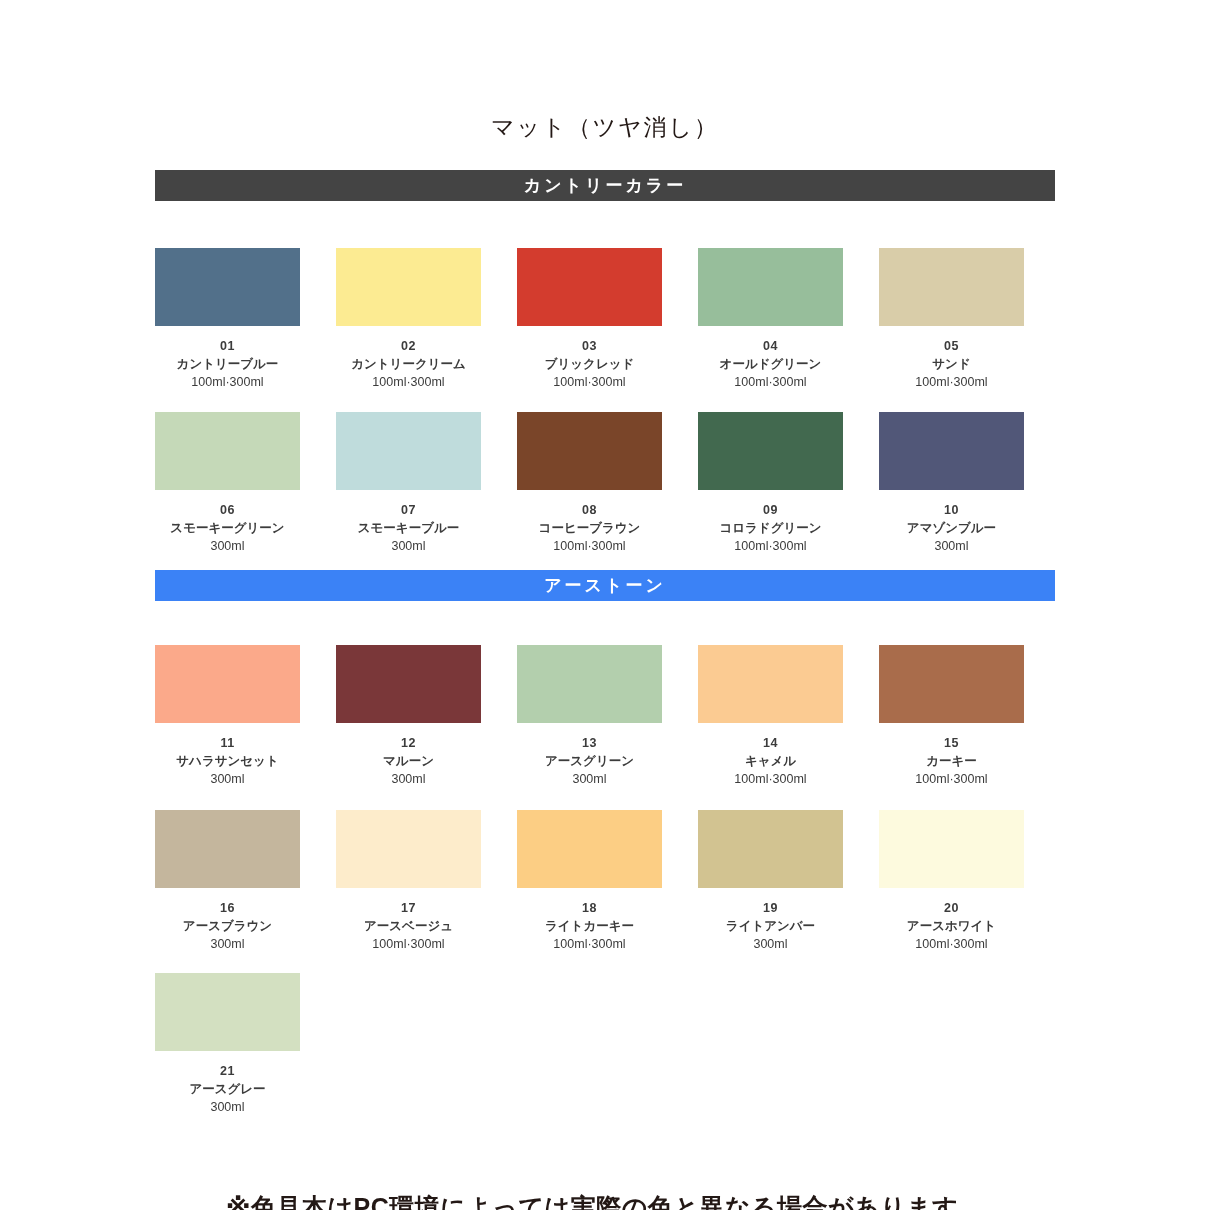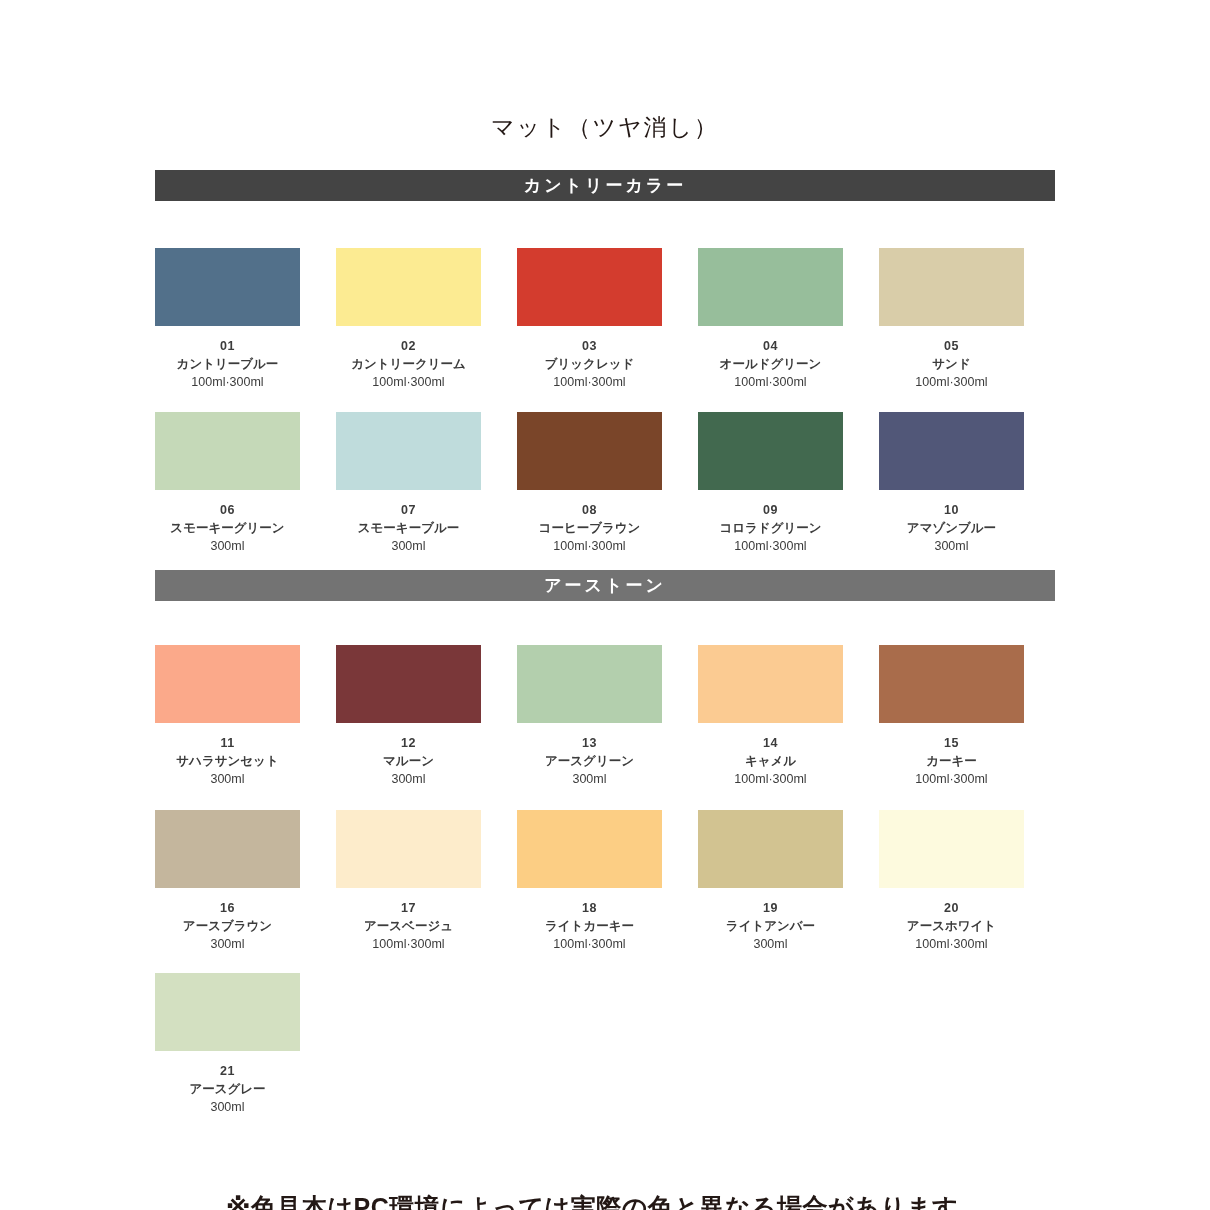--- a/index.html
+++ b/index.html
@@ -126,21 +126,21 @@
 </style>
 </head>
 <body style="background: rgb(255, 255, 255);">
 
 <div class="page">
 
   <div class="chart-title">マット（ツヤ消し）</div>
 
   <div class="section-band" id="band-country" style="background: rgb(68, 68, 68); color: rgb(255, 255, 255);">カントリーカラー</div>
 
-  <div class="section-band" id="band-earth" style="background: #737373; color: rgb(255, 255, 255);">アーストーン</div>
+  <div class="section-band" id="band-earth" style="background: #3b82f6; color: rgb(255, 255, 255);">アーストーン</div>
 
   <div class="swatch-row" id="row-1">
       <div class="swatch-cell">
         <div class="swatch-chip" style="background: rgb(82, 112, 138);"></div>
         <div class="swatch-code">01</div>
         <div class="swatch-name">カントリーブルー</div>
         <div class="swatch-volume">100ml·300ml</div>
       </div>
       <div class="swatch-cell">
         <div class="swatch-chip" style="background: rgb(252, 235, 146);"></div>

